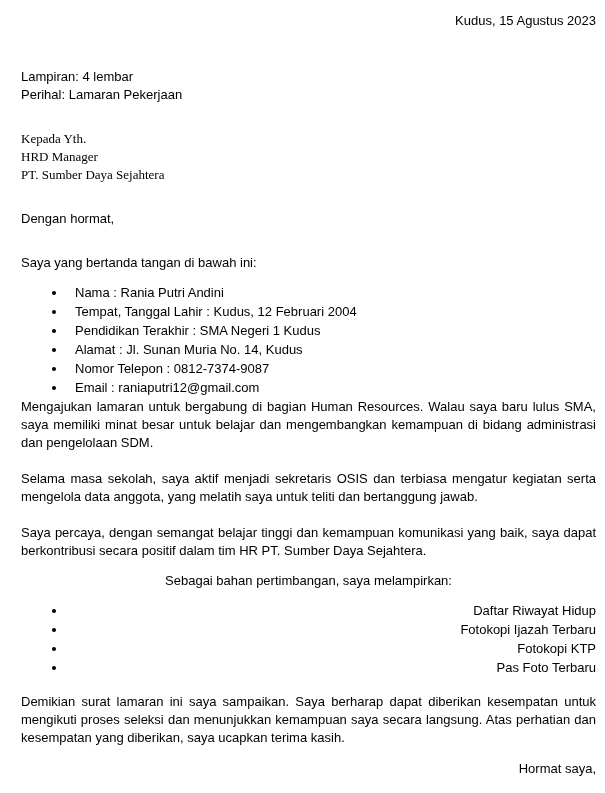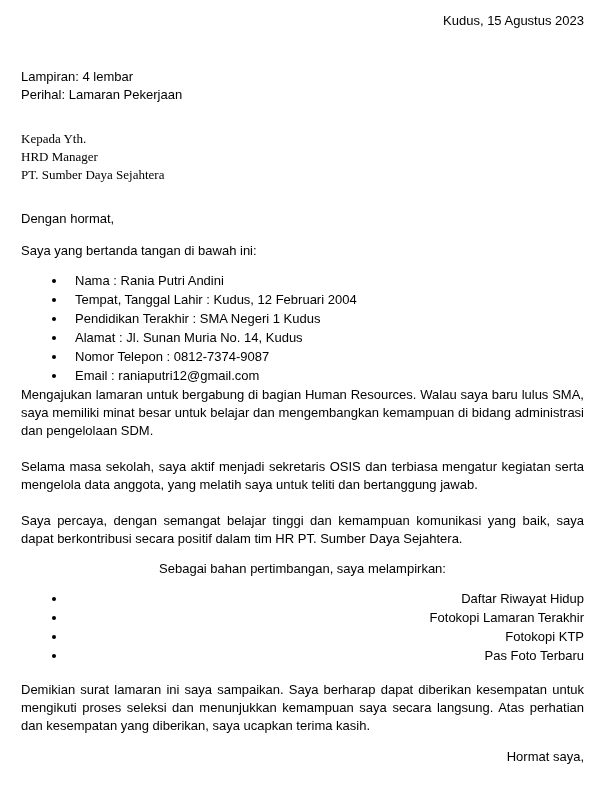--- a/index.html
+++ b/index.html
@@ -13,28 +13,28 @@
     overflow: hidden;
     font-family: "Liberation Sans", "DejaVu Sans", sans-serif;
     font-size: 13px;
     line-height: 18px;
     color: #000000;
   }
   .page {
     box-sizing: border-box;
     width: 605px;
     height: 793px;
-    padding: 10px 21px 10px 21px;
+    padding: 10px 9px 10px 21px;
   }
   .right { text-align: right; }
   .date-line { margin-top: 2px; }
   .meta-block { margin-top: 38px; }
   .recipient-block { margin-top: 26px; font-family: Liberation Serif, serif; }
   .salutation { margin-top: 26px; }
-  .intro-line { margin-top: 14px; }
+  .intro-line { margin-top: 26px; }
   ul.detail-list {
     margin: 12px 0 0 0;
     padding-left: 46px;
   }
   ul.detail-list li {
     margin-bottom: 1px;
     padding-left: 8px;
   }
   p.body-par {
     margin: 18px 0 0 0;
@@ -91,21 +91,21 @@
   <p class="body-par first">Mengajukan lamaran untuk bergabung di bagian Human Resources. Walau saya baru lulus SMA, saya memiliki minat besar untuk belajar dan mengembangkan kemampuan di bidang administrasi dan pengelolaan SDM.</p>
 
   <p class="body-par">Selama masa sekolah, saya aktif menjadi sekretaris OSIS dan terbiasa mengatur kegiatan serta mengelola data anggota, yang melatih saya untuk teliti dan bertanggung jawab.</p>
 
   <p class="body-par">Saya percaya, dengan semangat belajar tinggi dan kemampuan komunikasi yang baik, saya dapat berkontribusi secara positif dalam tim HR PT. Sumber Daya Sejahtera.</p>
 
   <div class="attach-intro">Sebagai bahan pertimbangan, saya melampirkan:</div>
 
   <ul class="attach-list">
     <li>Daftar Riwayat Hidup</li>
-    <li>Fotokopi Lamaran Terakhir</li>
+    <li>Fotokopi Ijazah Terbaru</li>
     <li>Fotokopi KTP</li>
     <li>Pas Foto Terbaru</li>
   </ul>
 
   <p class="closing-par">Demikian surat lamaran ini saya sampaikan. Saya berharap dapat diberikan kesempatan untuk mengikuti proses seleksi dan menunjukkan kemampuan saya secara langsung. Atas perhatian dan kesempatan yang diberikan, saya ucapkan terima kasih.</p>
 
   <div class="right signoff">Hormat saya,</div>
 
 </div>
 

